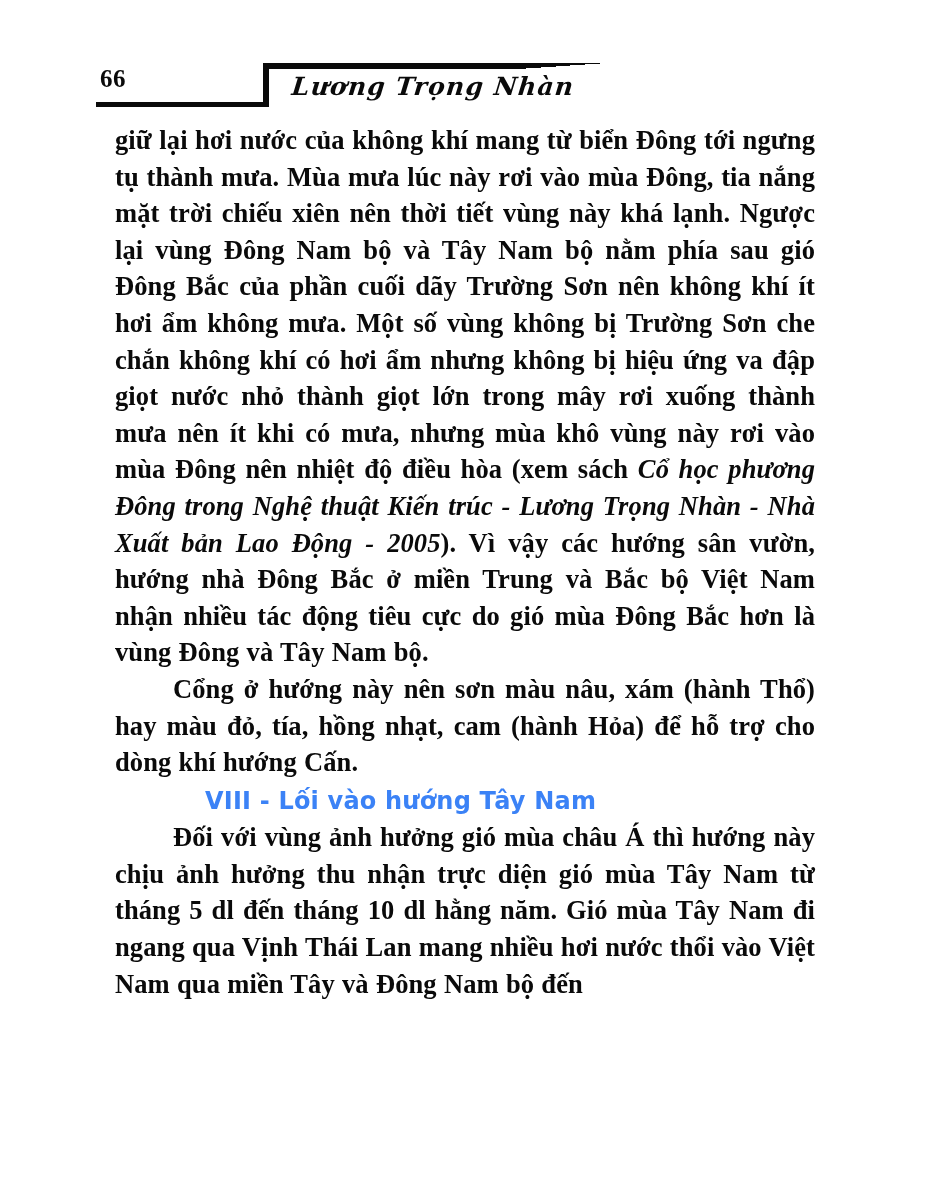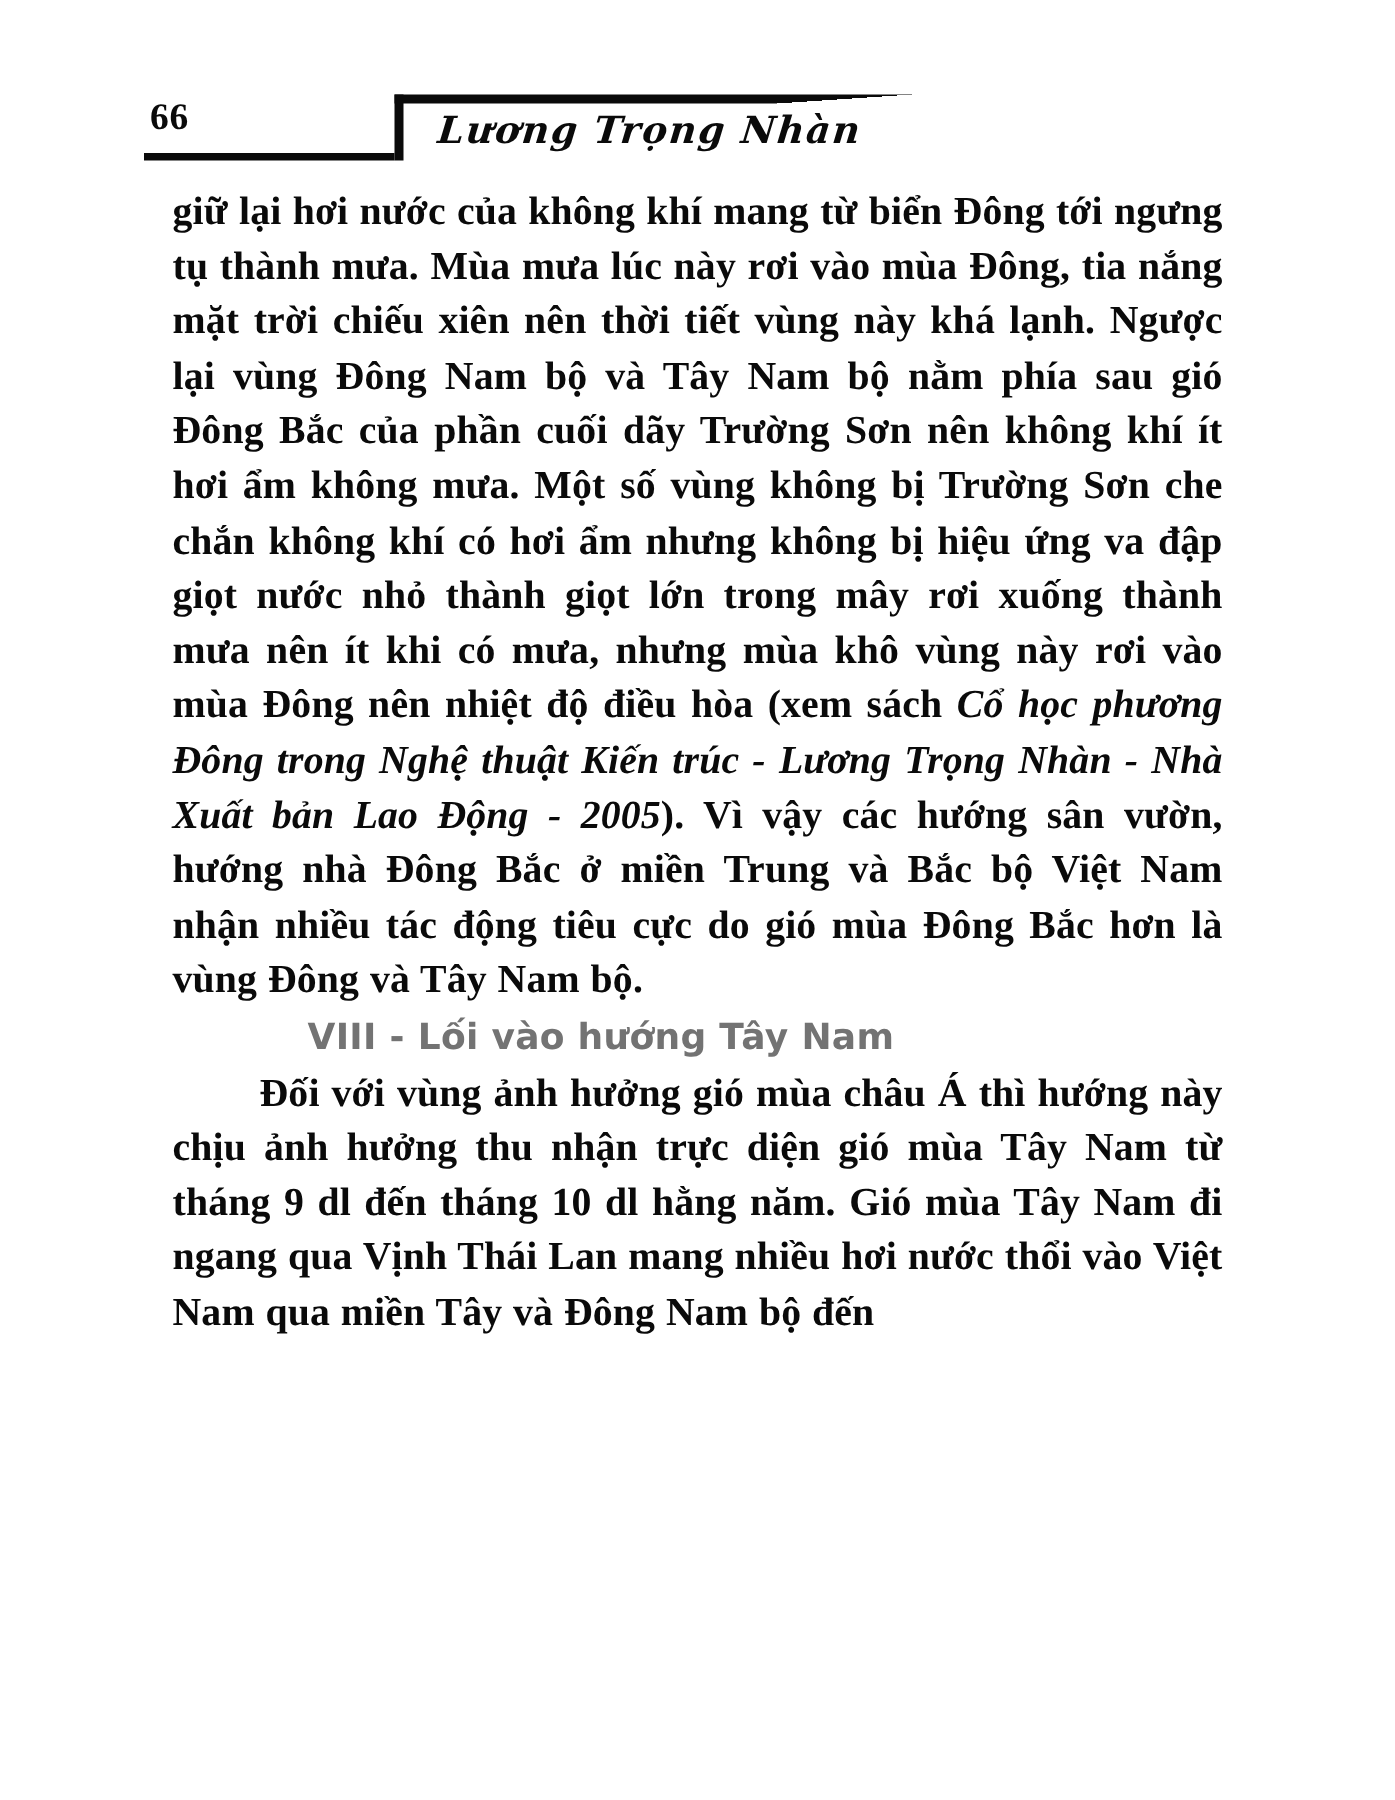--- a/index.html
+++ b/index.html
@@ -113,21 +113,21 @@
     font-style: italic;
   }
   .heading {
     margin: 0;
     padding-left: 90px;
     font-family: "DejaVu Sans", "Liberation Sans", sans-serif;
     font-size: 24px;
     font-weight: 700;
     line-height: 36.6px;
     letter-spacing: 0.2px;
-    color: #737373;
+    color: #3b82f6;
   }
   .gap-sm { height: 2px; }
 </style>
 </head>
 <body>
 
 <div class="page">
 
   <div class="runhead">
     <span class="runhead-folio">66</span>
@@ -136,22 +136,23 @@
     <span class="runhead-rule-top"></span>
     <span class="runhead-rule-top-taper"></span>
     <span class="runhead-author">Lương Trọng Nhàn</span>
   </div>
 
   <div class="body">
 
     <p class="para"><span>giữ lại hơi nước của không khí mang từ biển Đông tới ngưng tụ thành mưa. Mùa mưa lúc này rơi vào mùa Đông, tia nắng mặt trời chiếu xiên nên thời tiết vùng này khá lạnh. Ngược lại vùng Đông Nam bộ và Tây Nam bộ nằm phía sau gió Đông Bắc của phần cuối dãy Trường Sơn nên không khí ít hơi ẩm không mưa. Một số vùng không bị Trường Sơn che chắn không khí có hơi ẩm nhưng không bị hiệu ứng va đập giọt nước nhỏ thành giọt lớn trong mây rơi xuống thành mưa nên ít khi có mưa, nhưng mùa khô vùng này rơi vào mùa Đông nên nhiệt độ điều hòa </span><span>(xem sách </span><em>Cổ học phương Đông trong Nghệ thuật Kiến trúc - Lương Trọng Nhàn - Nhà Xuất bản Lao Động - 2005</em><span>). Vì vậy các hướng sân vườn, hướng nhà Đông Bắc ở miền Trung và Bắc bộ Việt Nam nhận nhiều tác động tiêu cực do gió mùa Đông Bắc hơn là vùng Đông và Tây Nam bộ.</span></p>
 
 
+    <p class="para indent">Cổng ở hướng này nên sơn màu nâu, xám (hành Thổ) hay màu đỏ, tía, hồng nhạt, cam (hành Hỏa) để hỗ trợ cho dòng khí hướng Cấn.</p>
 
     <div class="gap-sm"></div>
 
     <h2 class="heading">VIII - Lối vào hướng Tây Nam</h2>
 
-    <p class="para indent">Đối với vùng ảnh hưởng gió mùa châu Á thì hướng này chịu ảnh hưởng thu nhận trực diện gió mùa Tây Nam từ tháng 9 dl đến tháng 10 dl hằng năm. Gió mùa Tây Nam đi ngang qua Vịnh Thái Lan mang nhiều hơi nước thổi vào Việt Nam qua miền Tây và Đông Nam bộ đến</p>
+    <p class="para indent">Đối với vùng ảnh hưởng gió mùa châu Á thì hướng này chịu ảnh hưởng thu nhận trực diện gió mùa Tây Nam từ tháng 5 dl đến tháng 10 dl hằng năm. Gió mùa Tây Nam đi ngang qua Vịnh Thái Lan mang nhiều hơi nước thổi vào Việt Nam qua miền Tây và Đông Nam bộ đến</p>
 
   </div>
 
 </div>
 
 </body></html>

